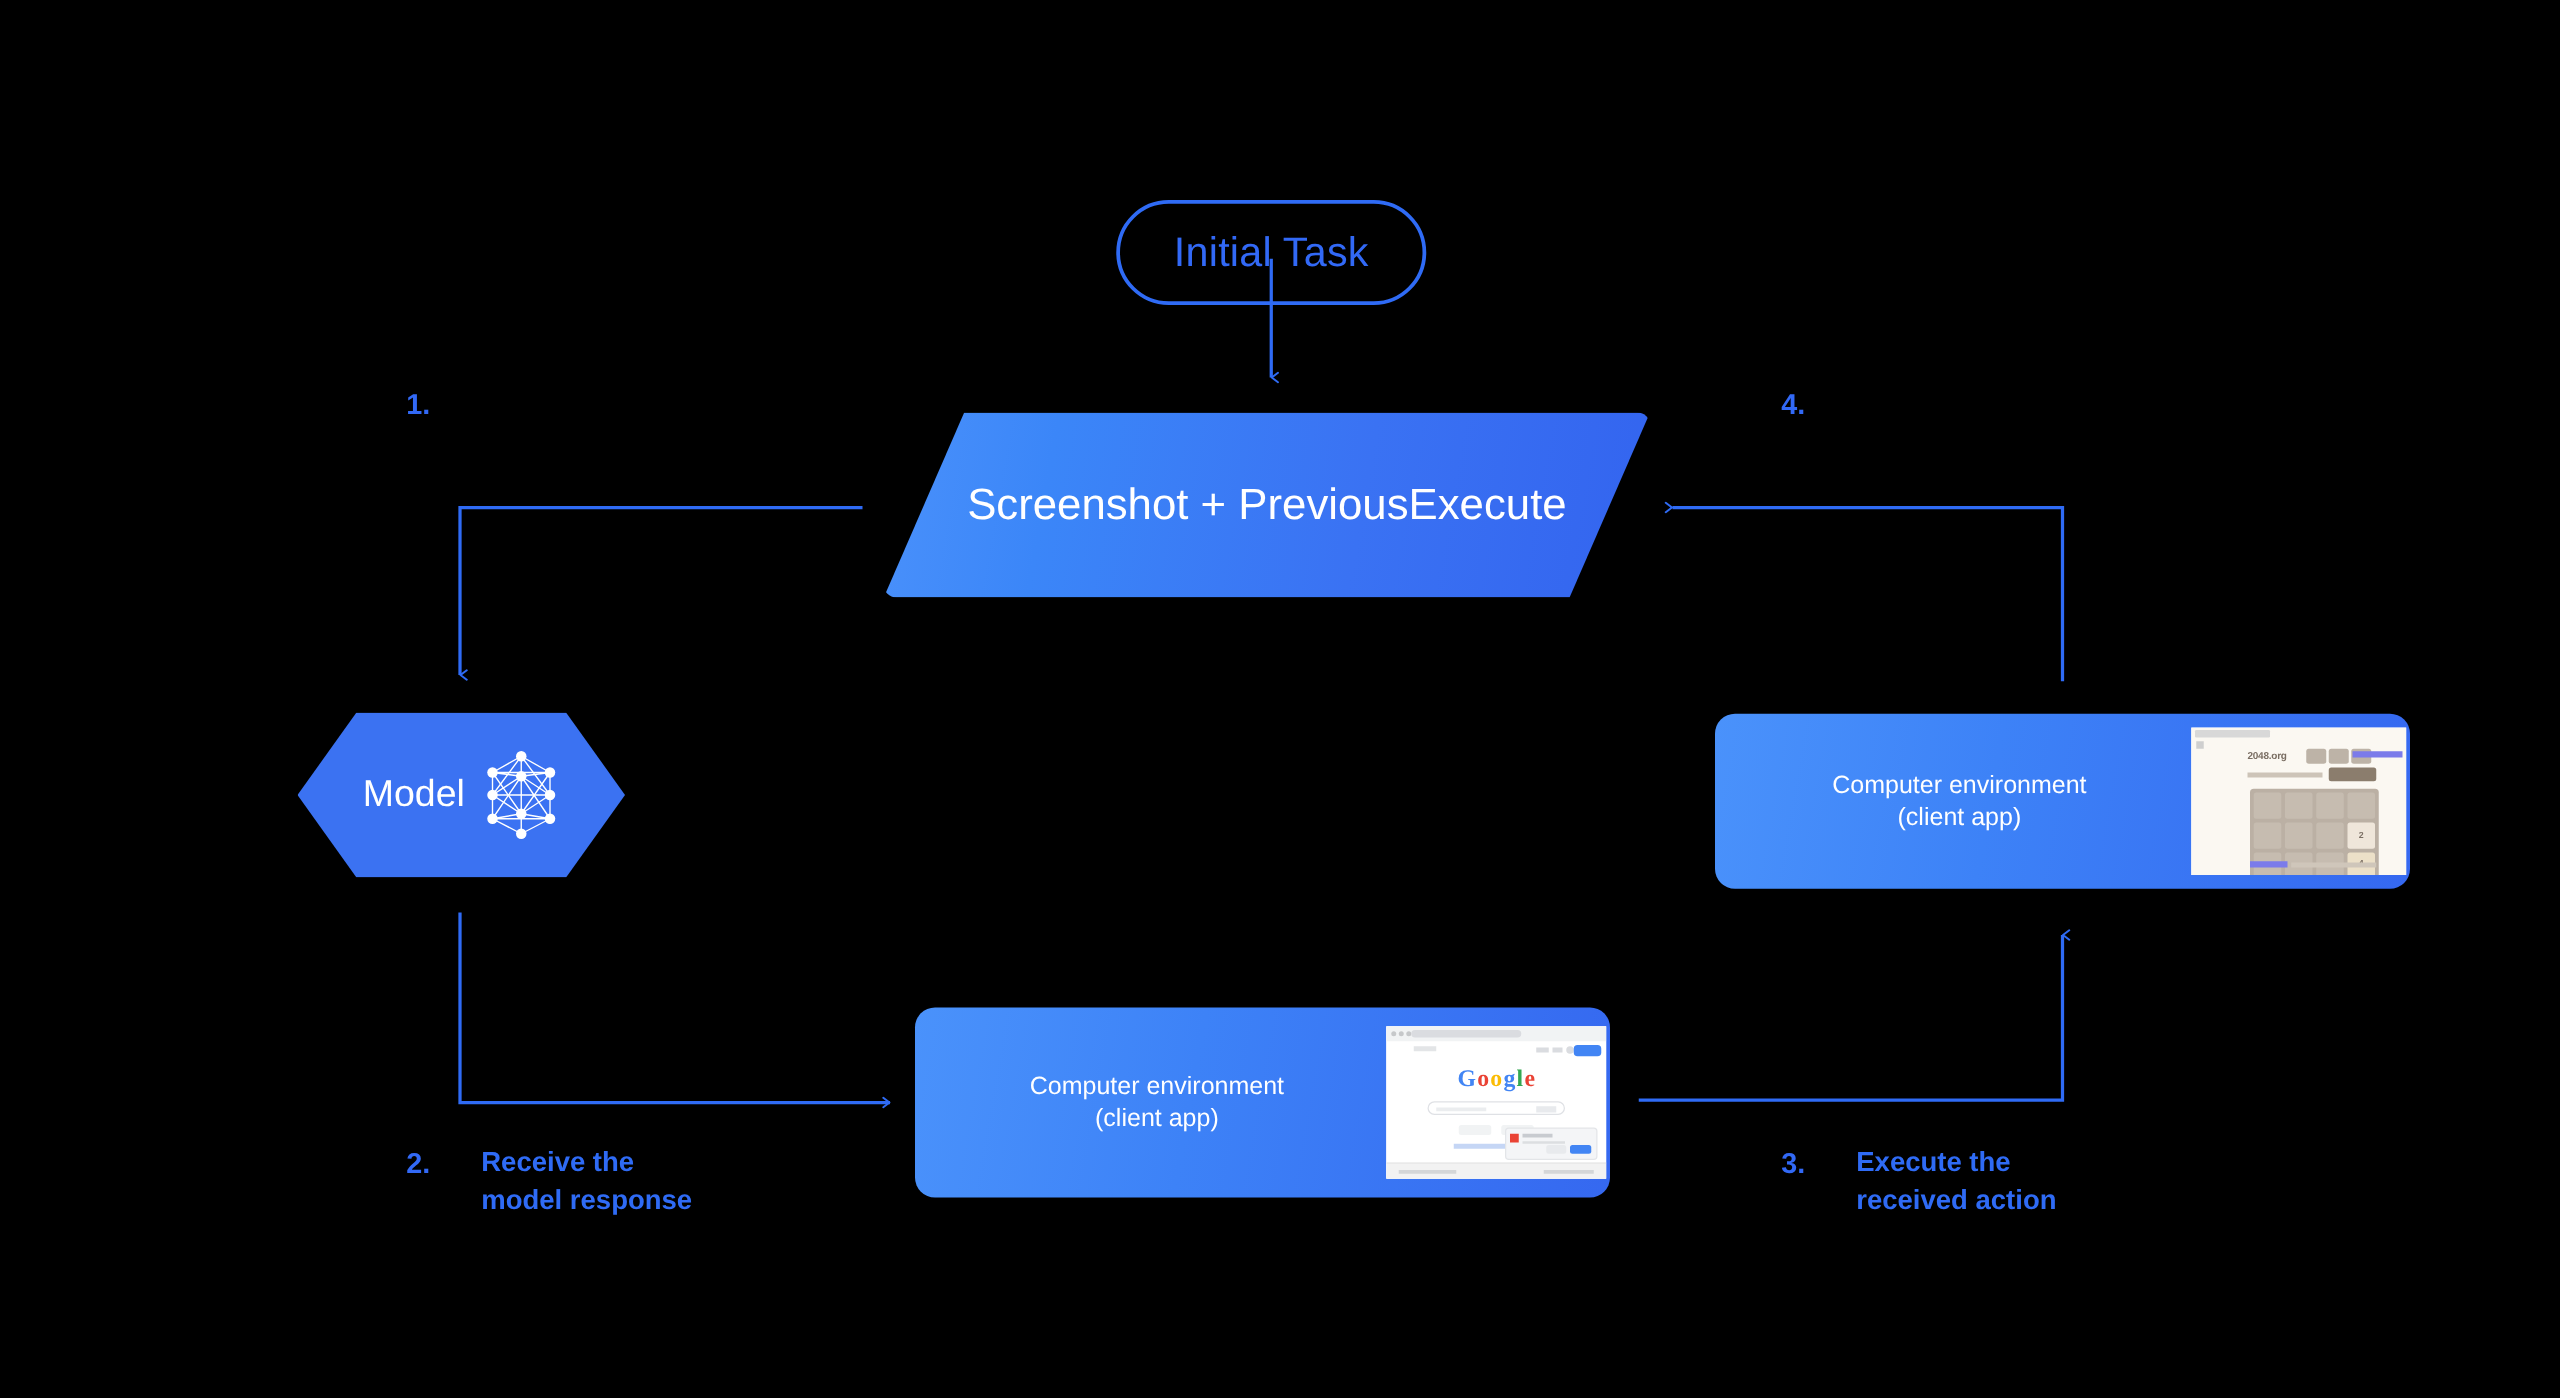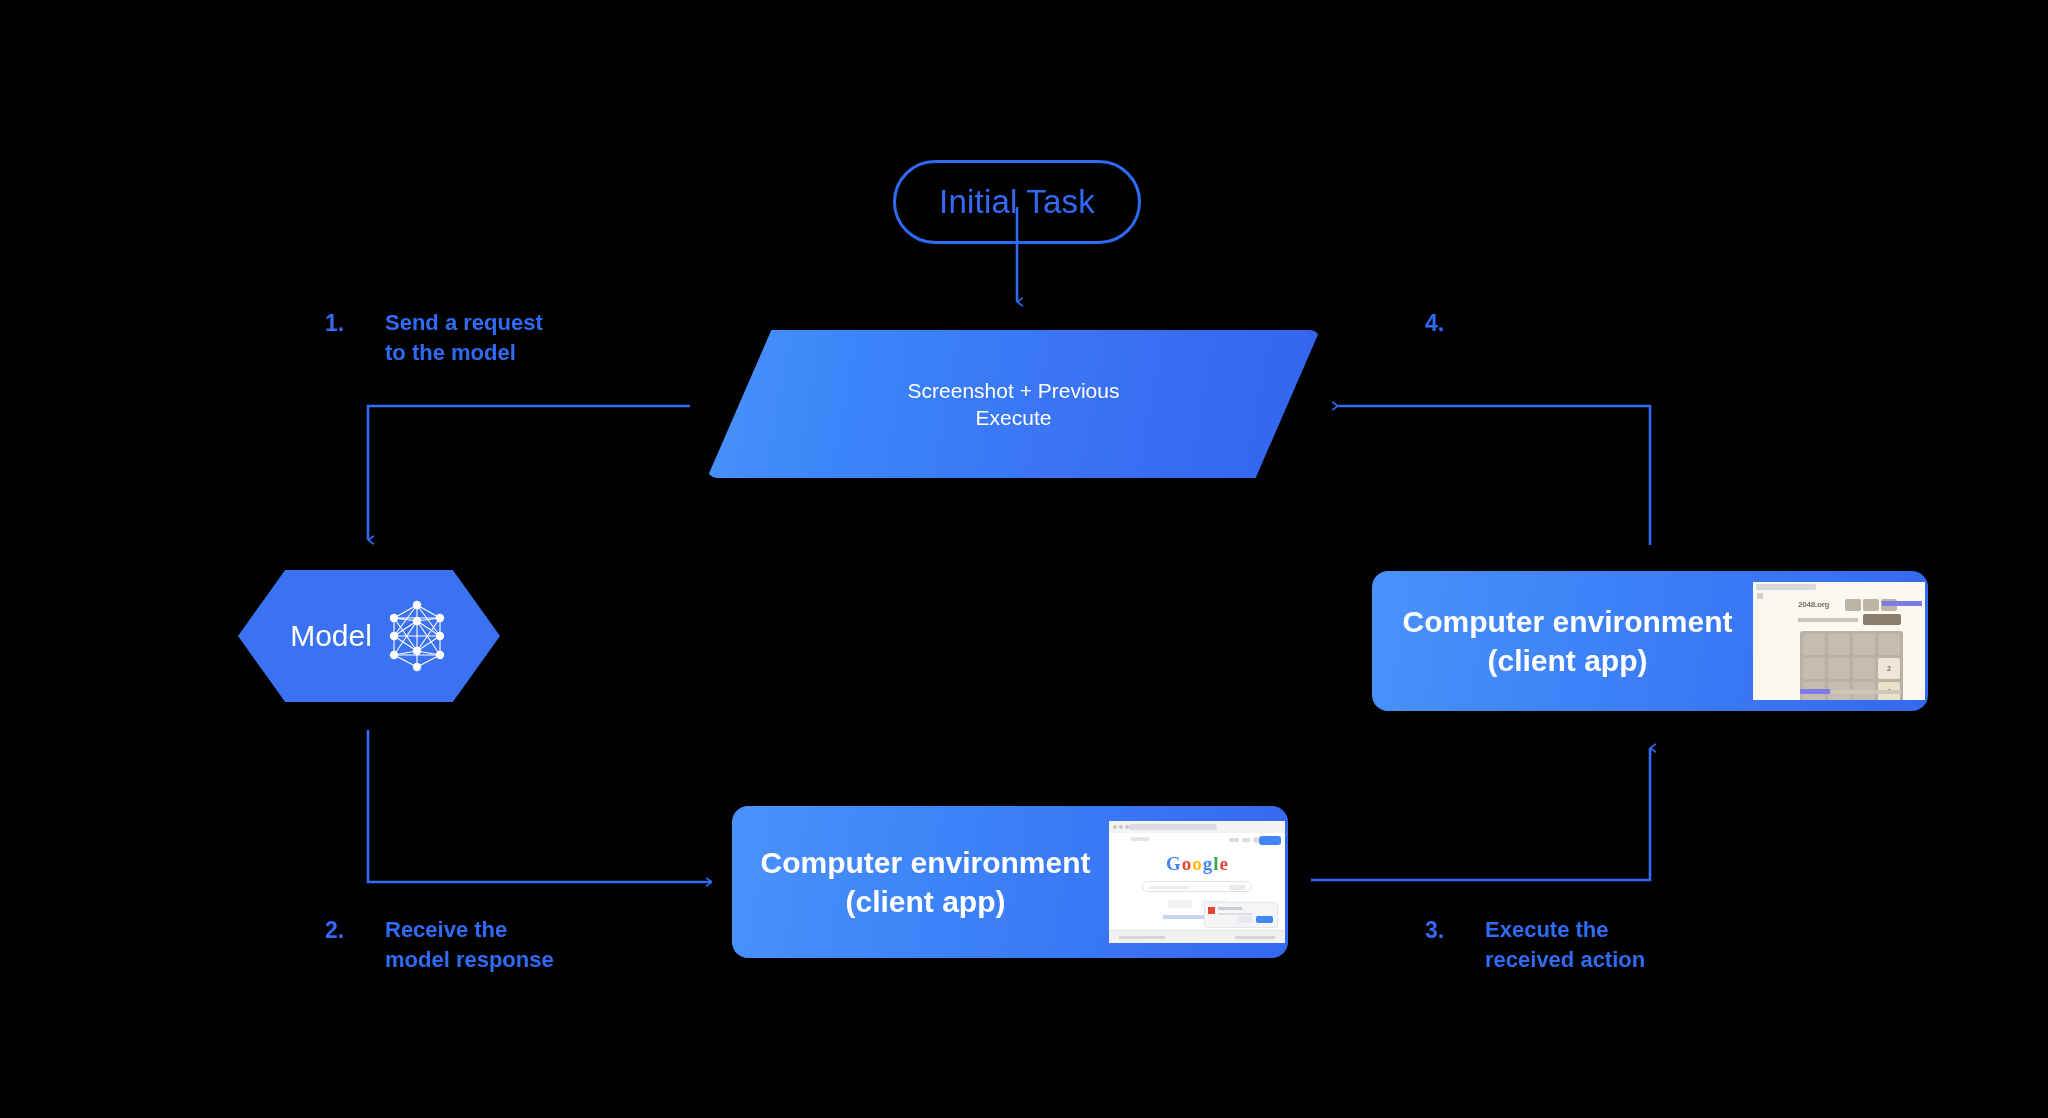--- a/index.html
+++ b/index.html
@@ -34,23 +34,23 @@
     width: 613px; height: 148px;
   }
   .para-shape {
     position: absolute; inset: 0;
     background: linear-gradient(100deg, #4a91fb 0%, #3b86f8 22%, #3a72f3 62%, #3364ef 100%);
     clip-path: polygon(10.5% 0%, 100% 0%, 89.5% 100%, 0% 100%);
     border-radius: 10px;
   }
   .para-label {
     position: absolute; inset: 0;
-    display: flex; flex-direction: column;
+    display: flex; flex-direction: row;
     align-items: center; justify-content: center;
-    color: #ffffff; font-size: 21px; line-height: 1.3;
+    color: #ffffff; font-size: 35px; line-height: 1.3;
     text-align: center;
   }
 
   
   .hex-wrap {
     position: absolute;
     left: 238px; top: 570px;
     width: 262px; height: 132px;
   }
   .hex-shape {
@@ -80,25 +80,24 @@
     background: linear-gradient(100deg, #4a92fb 0%, #3d82f7 40%, #3568f0 100%);
   }
   .card-bottom {
     left: 732px; top: 806px;
     width: 556px; height: 152px;
     background: linear-gradient(100deg, #4a92fb 0%, #3d82f7 40%, #3568f0 100%);
   }
   .card-text {
     flex: 1;
     color: #ffffff;
-    font-size: 30px;
+    font-size: 20px;
     line-height: 1.3;
     text-align: center;
     padding-left: 10px;
-    font-weight: bold;
   }
   .thumb {
     width: 172px; height: 118px;
     background: #ffffff;
     margin-right: 3px;
     position: relative;
     flex: none;
     overflow: hidden;
   }
   .card-bottom .thumb { width: 176px; height: 122px; }
@@ -333,22 +332,20 @@
         <div class="footer">
           <div class="f1"></div>
             <div class="f2"></div>
         </div>
       </div>
     </div>
   </div>
 
   <div class="step step1">
     <span class="step-num">1.</span>
-    <span class="step-text">Send a request
-to the model</span>
   </div>
   <div class="step step4">
     <span class="step-num">4.</span>
   </div>
   <div class="step step2">
     <span class="step-num">2.</span>
     <span class="step-text">Receive the
 model response</span>
   </div>
   <div class="step step3">

